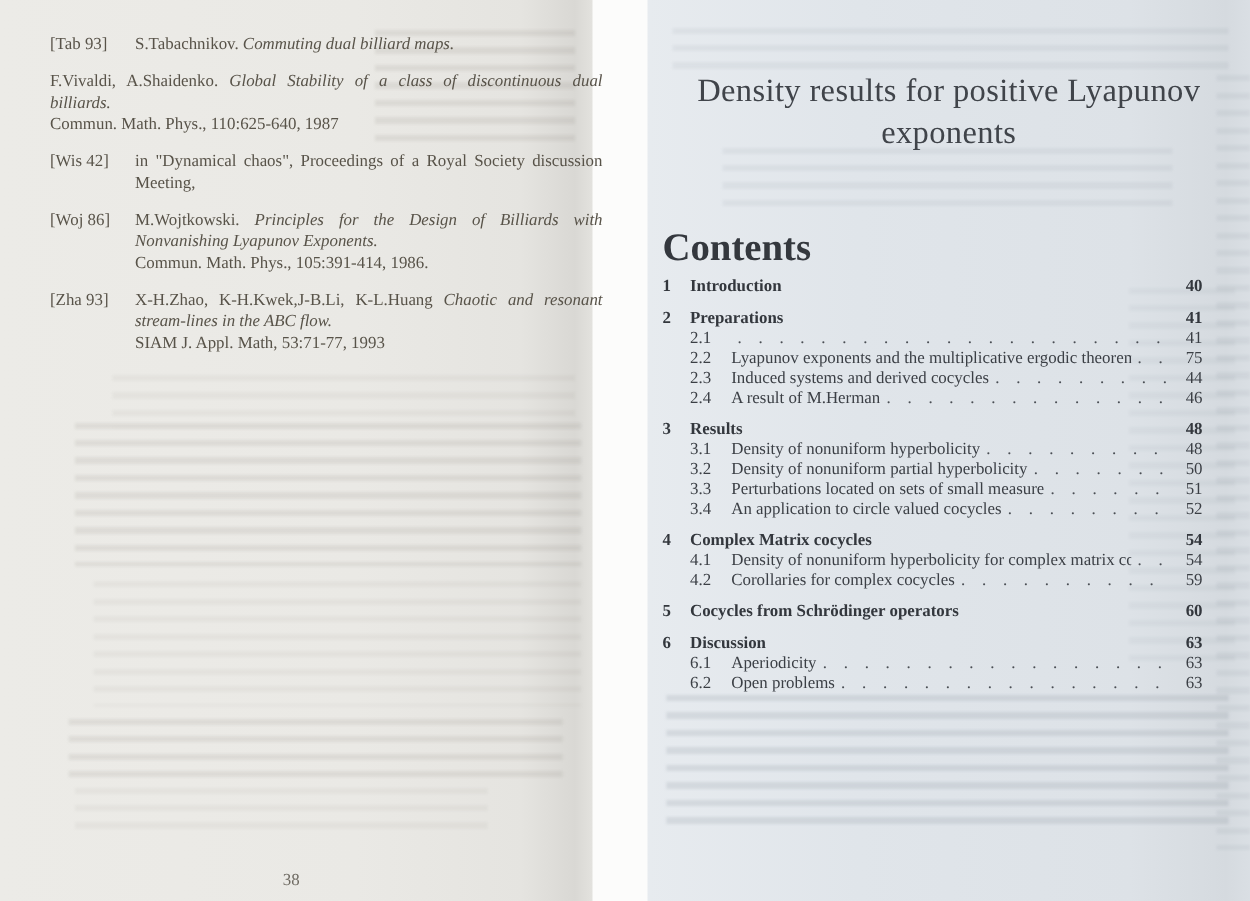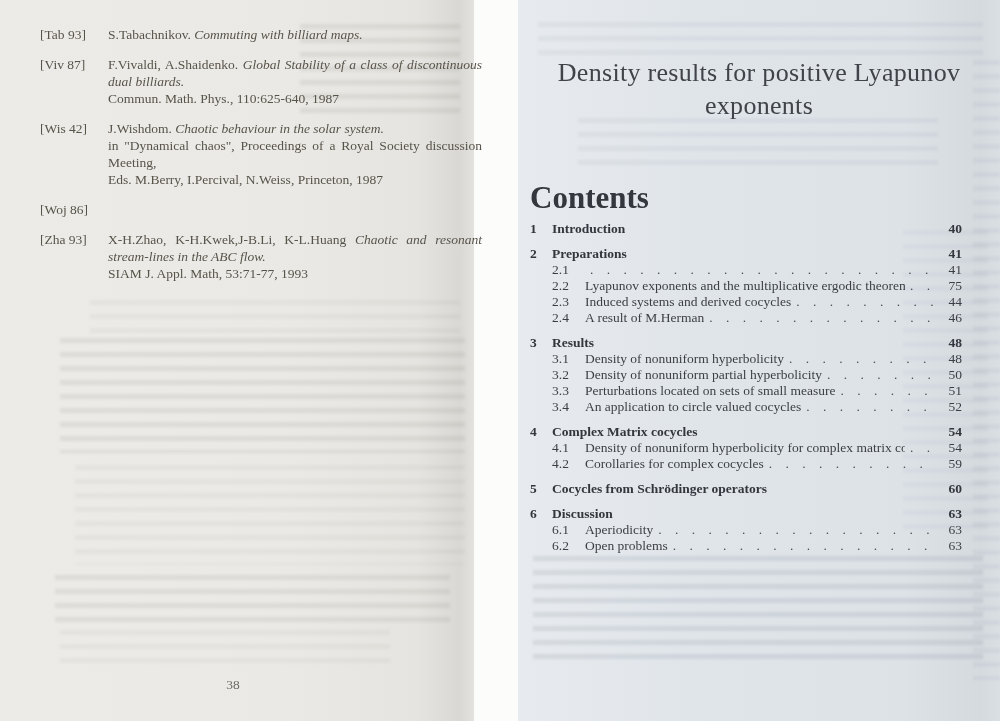--- a/index.html
+++ b/index.html
@@ -50,21 +50,21 @@
   .toc-sec:first-child{margin-top:0;}
   .toc-sec .num{flex:none;width:22px;}
   .toc-sec .spacer{flex:1;}
   .toc-sub{display:flex;align-items:flex-start;padding-left:22px;line-height:16px;}
   .toc-sub .num{flex:none;width:33px;}
   .toc-sub .t{flex:none;max-width:320px;white-space:nowrap;overflow:hidden;}
   .leader{flex:1;overflow:hidden;white-space:nowrap;letter-spacing:5px;padding:0 5px;color:#4a4e54;}
   .pg{flex:none;width:26px;text-align:right;}
 
   
-  .folio{position:absolute;bottom:28px;font-size:13.5px;z-index:2;text-align:center;}
+  .folio{position:absolute;bottom:9px;font-size:13.5px;z-index:2;text-align:center;}
   #folio-left{left:0;width:466px;color:#6e6a62;}
 
   
   .smudge{position:absolute;z-index:1;pointer-events:none;filter:blur(1.4px);}
   .sm-l{background:repeating-linear-gradient(180deg,
         rgba(128,122,112,.13) 0px,rgba(128,122,112,.13) 5px,
         rgba(128,122,112,0) 5px,rgba(128,122,112,0) 14px);}
   .sm-r{background:repeating-linear-gradient(180deg,
         rgba(100,112,128,.14) 0px,rgba(100,112,128,.14) 5px,
         rgba(100,112,128,0) 5px,rgba(100,112,128,0) 14px);}
@@ -81,40 +81,41 @@
     <div class="smudge sm-l faint" style="left:90px;top:300px;width:370px;height:42px;"></div>
     <div class="smudge sm-l" style="left:60px;top:338px;width:405px;height:115px;"></div>
     <div class="smudge sm-l faint" style="left:75px;top:465px;width:390px;height:100px;"></div>
     <div class="smudge sm-l" style="left:55px;top:575px;width:395px;height:50px;"></div>
     <div class="smudge sm-l faint" style="left:60px;top:630px;width:330px;height:35px;"></div>
 
     <div id="ref-list">
         <div class="ref">
           <span class="ref-tag">[Tab 93]</span>
           <div class="ref-body">
-            <div class="ref-line"><span>S.Tabachnikov. </span><span class="italic">Commuting with billiard maps.</span></div>
-          </div>
-        </div>
-        <div class="ref">
-          <span class="ref-tag">[Viv 87]</span>
+            <div class="ref-line"><span>S.Tabachnikov. </span><span class="italic">Commuting dual billiard maps.</span></div>
+          </div>
+        </div>
+        <div class="ref">
           <div class="ref-body">
             <div class="ref-line"><span>F.Vivaldi, A.Shaidenko. </span><span class="italic">Global Stability of a class of discontinuous dual billiards.</span></div>
             <div class="ref-line">Commun. Math. Phys., 110:625-640, 1987</div>
           </div>
         </div>
         <div class="ref">
           <span class="ref-tag">[Wis 42]</span>
           <div class="ref-body">
-            <div class="ref-line"><span>J.Wishdom. </span><span class="italic">Chaotic behaviour in the solar system.</span></div>
             <div class="ref-line">in "Dynamical chaos", Proceedings of a Royal Society discussion Meeting,</div>
-            <div class="ref-line">Eds. M.Berry, I.Percival, N.Weiss, Princeton, 1987</div>
           </div>
         </div>
         <div class="ref">
           <span class="ref-tag">[Woj 86]</span>
+          <div class="ref-body">
+            <div class="ref-line"><span>M.Wojtkowski. </span><span class="italic">Principles for the Design of Billiards with Nonvanishing Lyapunov Exponents.</span></div>
+            <div class="ref-line">Commun. Math. Phys., 105:391-414, 1986.</div>
+          </div>
         </div>
         <div class="ref">
           <span class="ref-tag">[Zha 93]</span>
           <div class="ref-body">
             <div class="ref-line"><span>X-H.Zhao, K-H.Kwek,J-B.Li, K-L.Huang </span><span class="italic">Chaotic and resonant stream-lines in the ABC flow.</span></div>
             <div class="ref-line">SIAM J. Appl. Math, 53:71-77, 1993</div>
           </div>
         </div>
       </div>
 

